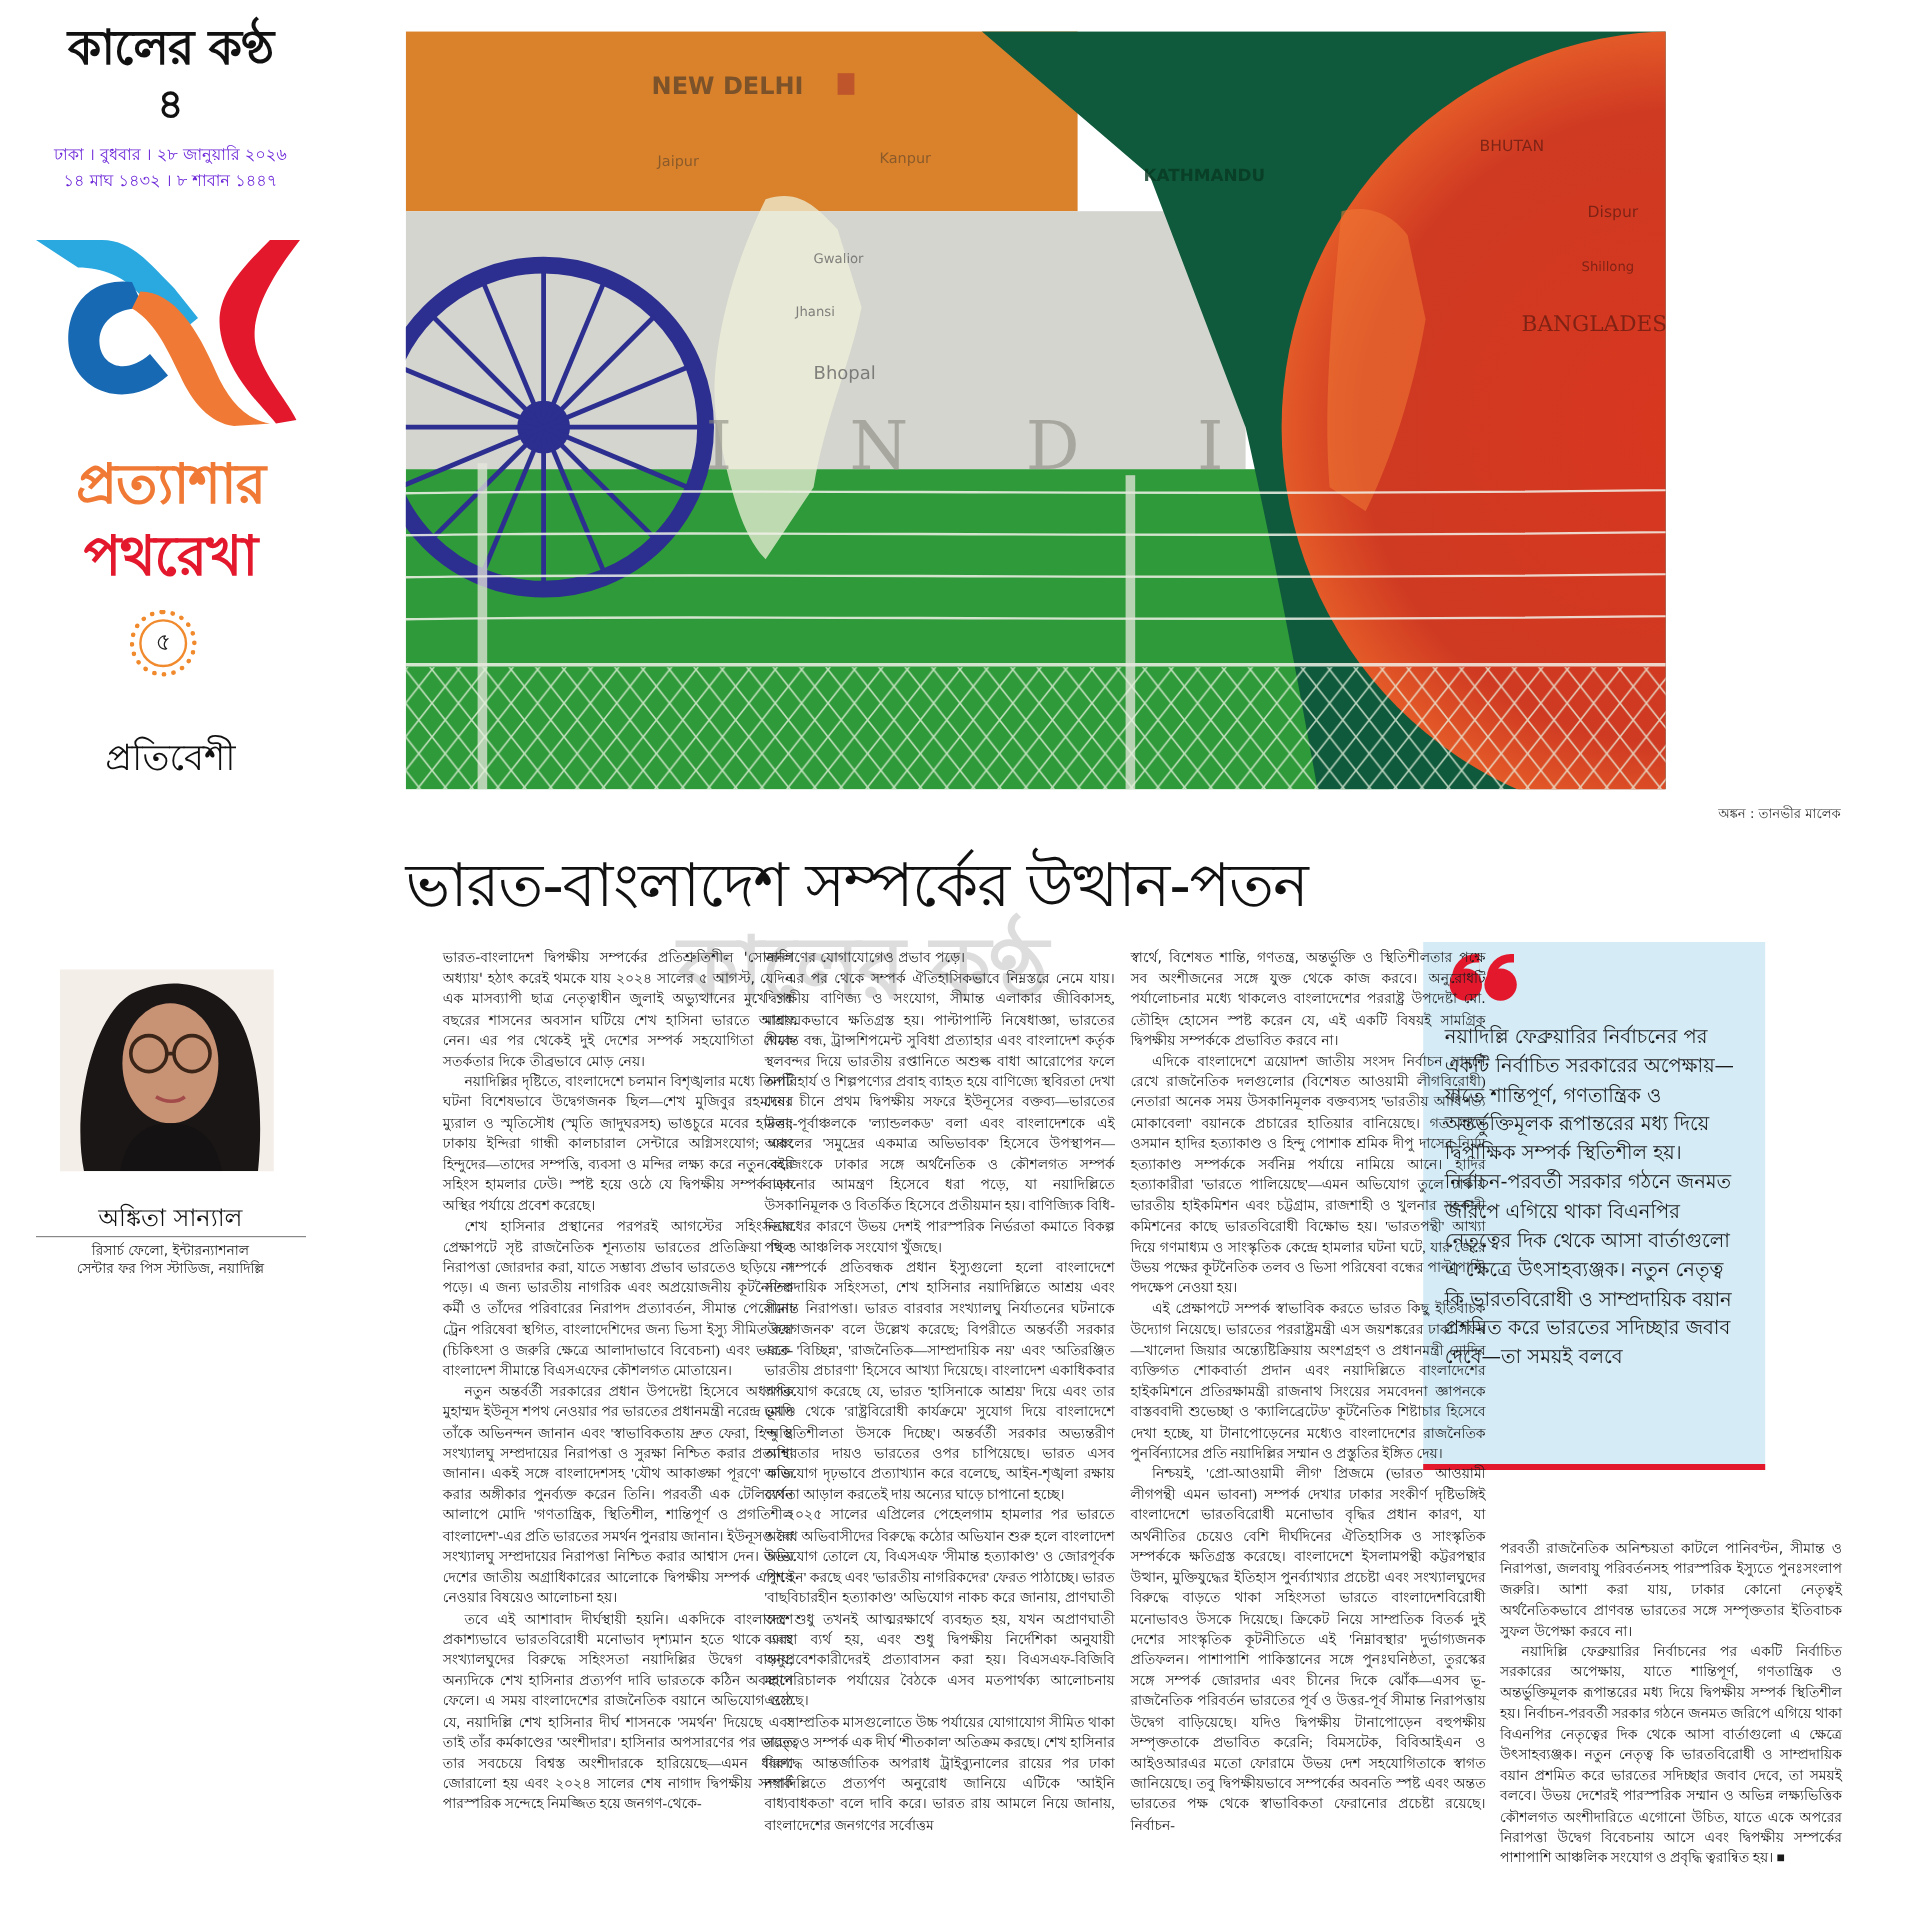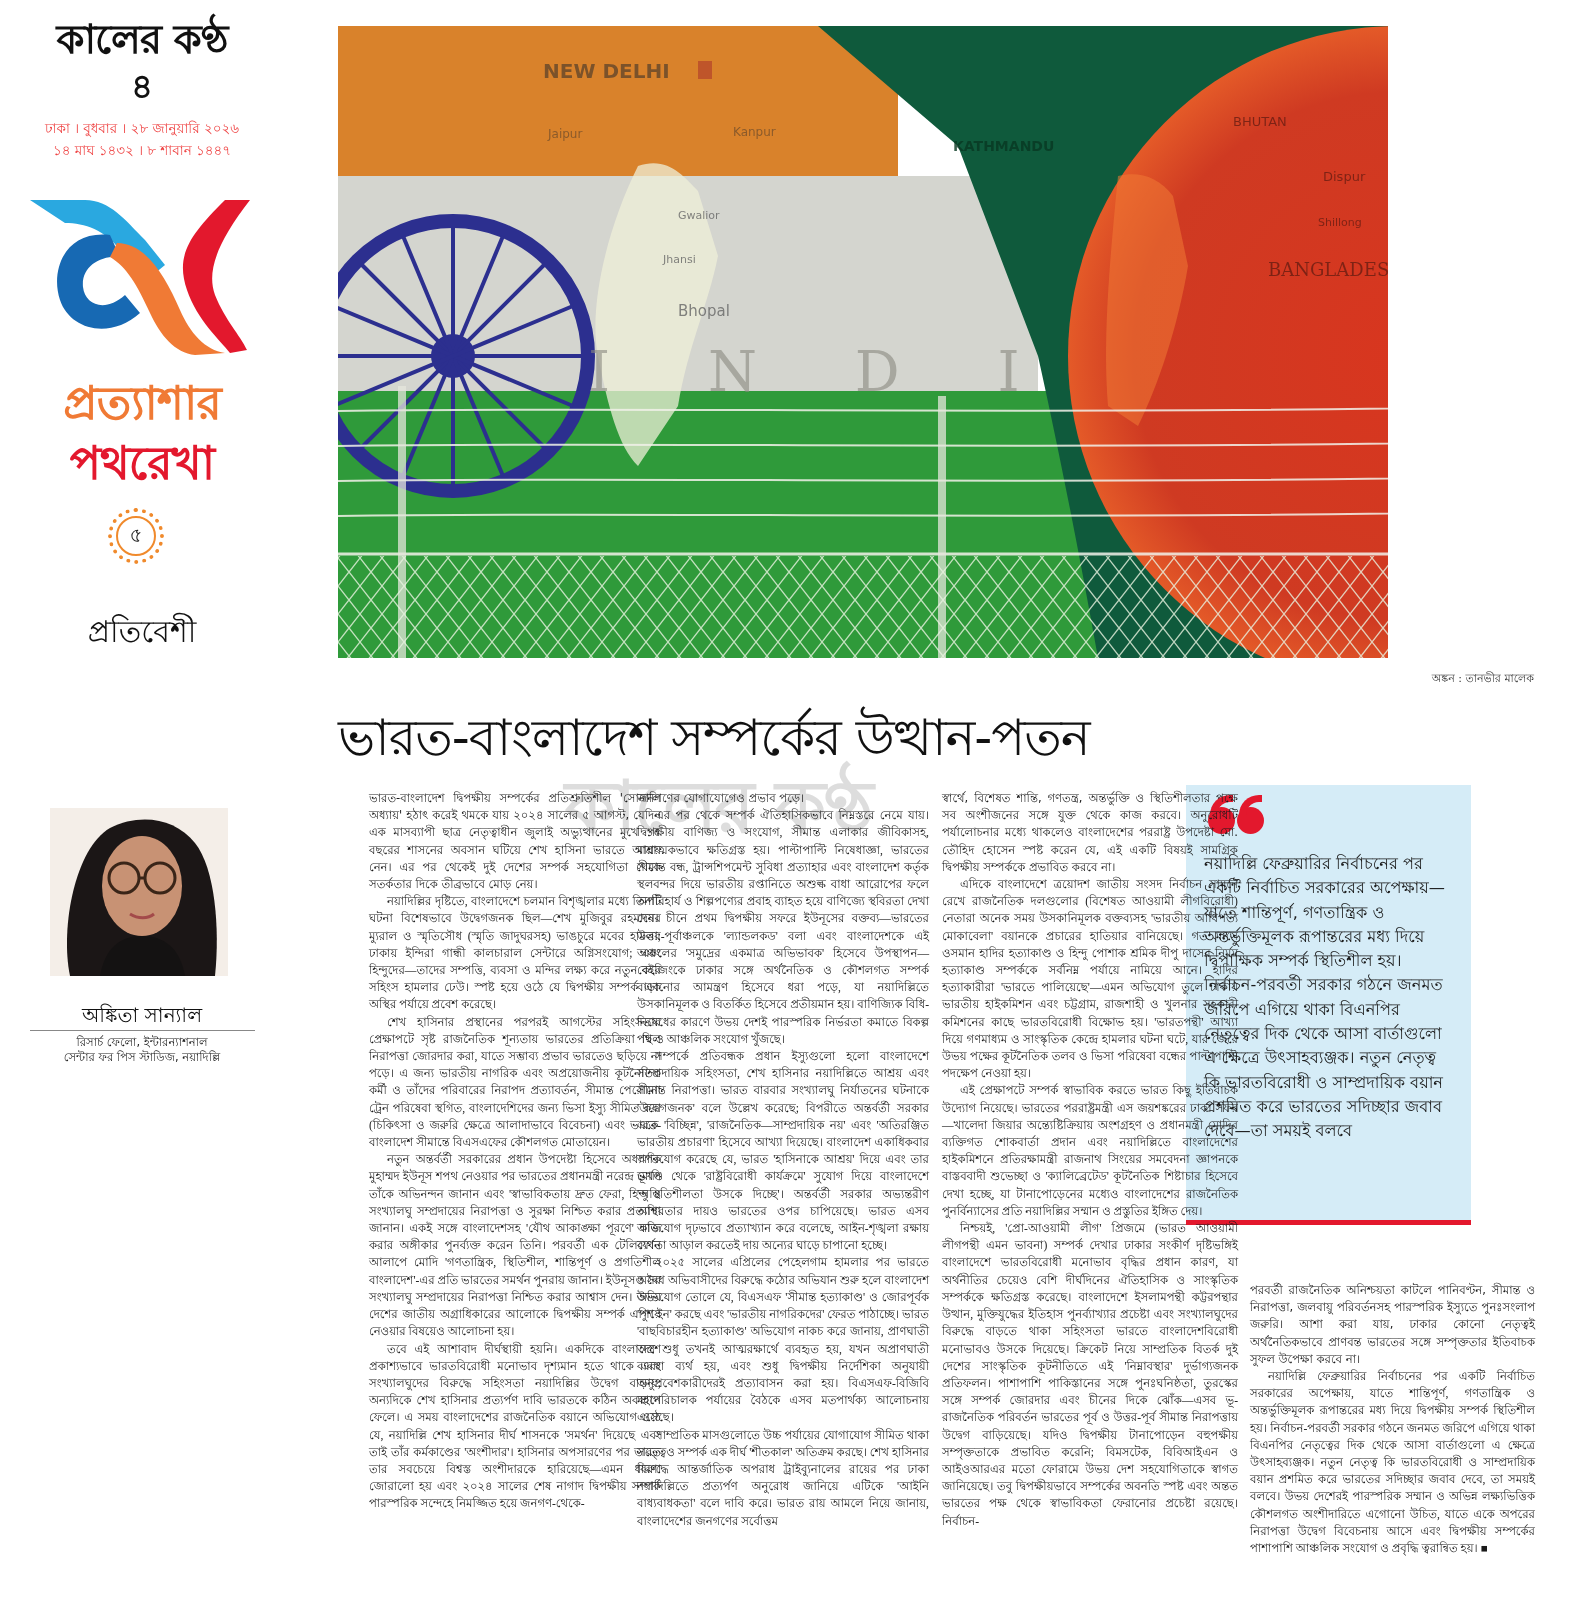--- a/index.html
+++ b/index.html
@@ -5,21 +5,21 @@
     * { box-sizing: border-box; margin: 0; padding: 0; }
     html, body { width: 1590px; height: 1600px; background: #ffffff; overflow: hidden; }
     body { position: relative; font-family: "DejaVu Sans", sans-serif; color: #1a1a1a; }
 
     
     .masthead { position: absolute; left: 0; top: 0; width: 330px; height: 700px; }
     .paper-name { position: absolute; left: 22px; top: 8px; width: 240px; text-align: center;
       font-family: "DejaVu Sans", sans-serif; font-weight: bold; font-size: 40px; letter-spacing: -1px; color: #111; }
     .page-number { position: absolute; left: 22px; top: 60px; width: 240px; text-align: center;
       font-family: "DejaVu Serif", serif; font-weight: bold; font-size: 34px; color: #111; }
-    .date-line { position: absolute; left: 22px; width: 240px; text-align: center; font-size: 13.5px; color: #ef4444; }
+    .date-line { position: absolute; left: 22px; width: 240px; text-align: center; font-size: 13.5px; color: #6d28d9; }
     .date-line.l1 { top: 118px; }
     .date-line.l2 { top: 140px; }
 
     .logo-mark { position: absolute; left: 25px; top: 195px; width: 230px; height: 165px; }
     .series-title { position: absolute; left: 22px; width: 240px; text-align: center; font-weight: bold; font-size: 46px; letter-spacing: -1px; }
     .series-title.t1 { top: 368px; color: #f07a35; }
     .series-title.t2 { top: 428px; color: #e3182d; }
     .episode-badge { position: absolute; left: 108px; top: 508px; width: 56px; height: 56px; border-radius: 50%;
       border: 4px dotted #f08a2c; display: flex; align-items: center; justify-content: center; }
     .episode-badge .inner { width: 40px; height: 40px; border-radius: 50%; border: 2px solid #f08a2c; background: #fff;

